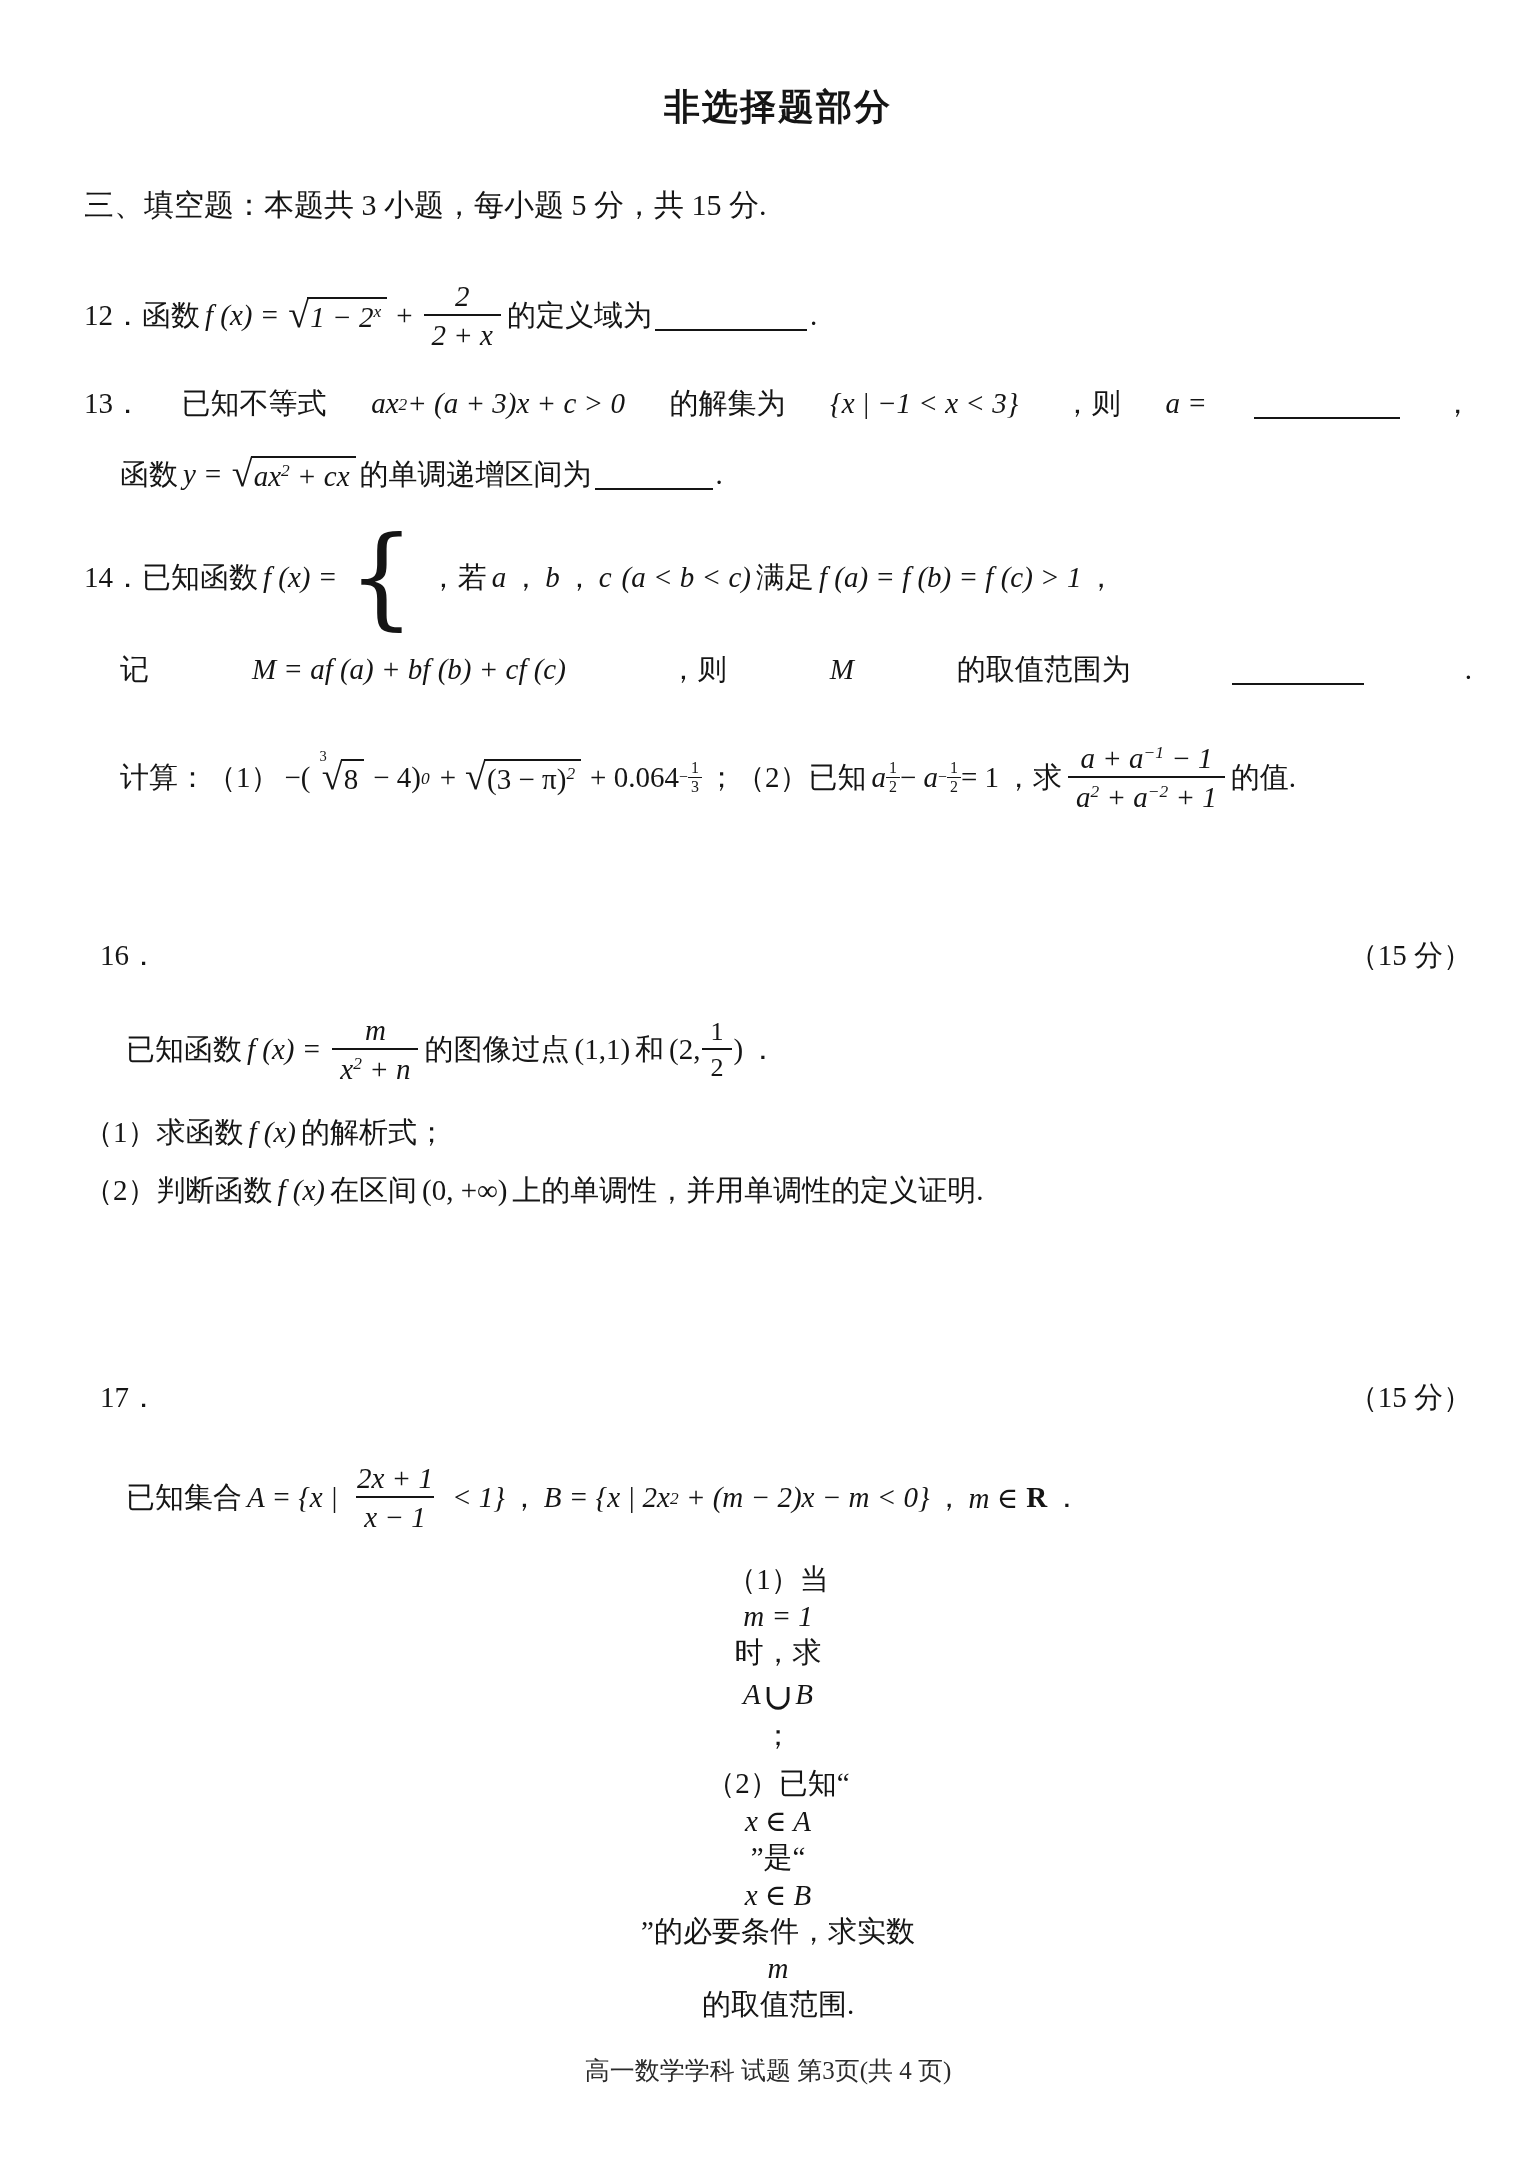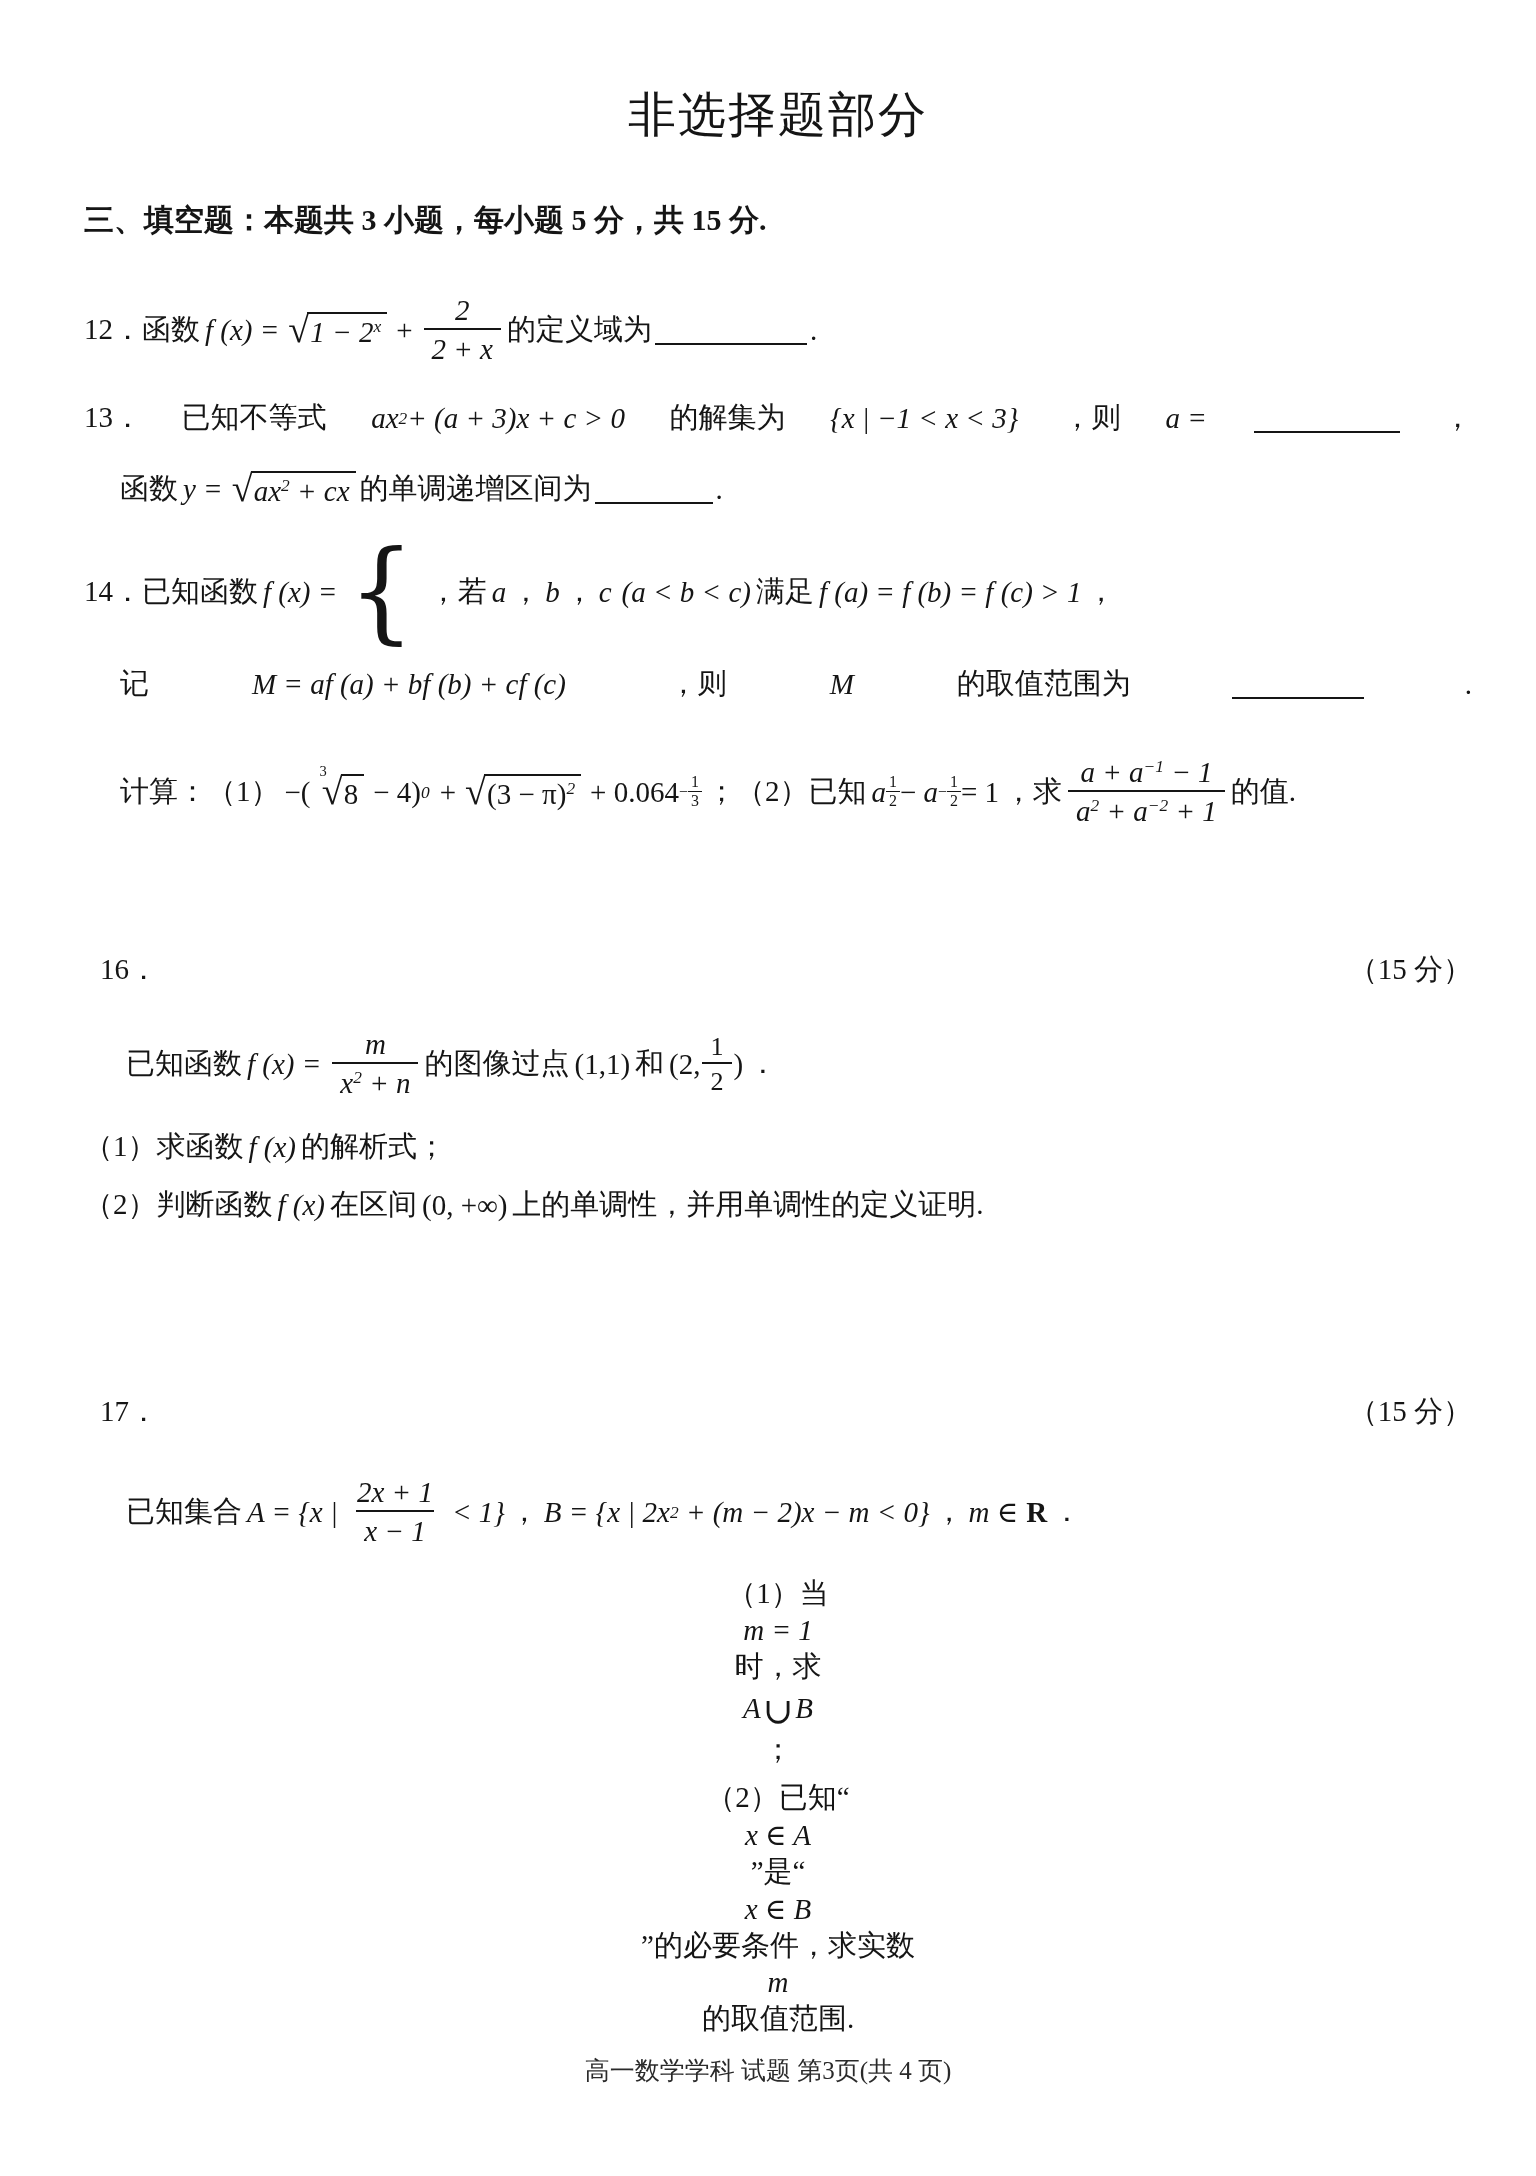--- a/index.html
+++ b/index.html
@@ -8,25 +8,25 @@
     width: 1536px; height: 2176px;
     background: #ffffff; color: #151515;
     font-family: "Liberation Serif", "DejaVu Serif", serif;
     font-size: 29px;
     position: relative;
     overflow: hidden;
   }
   .doc { padding: 86px 64px 0 84px; }
 
   .title {
-    font-size: 48px; font-weight: normal; text-align: center;
+    font-size: 36px; font-weight: bold; text-align: center;
     margin: 0 0 0 0; line-height: 1.2; letter-spacing: 2px;
   }
   .sec-heading {
-    font-weight: bold; font-size: 30px; margin-top: 56px; line-height: 1.35;
+    font-weight: normal; font-size: 30px; margin-top: 56px; line-height: 1.35;
   }
   .sec-heading.s4 { margin-top: 26px; }
 
   .line { display: flex; align-items: center; flex-wrap: nowrap; }
   .cjk { white-space: pre; }
   .qnum { display: inline-block; min-width: 56px; white-space: pre; }
   .indent { padding-left: 36px; }
   .indent2 { padding-left: 42px; }
   .qhead { padding-left: 16px; }
   .m {

